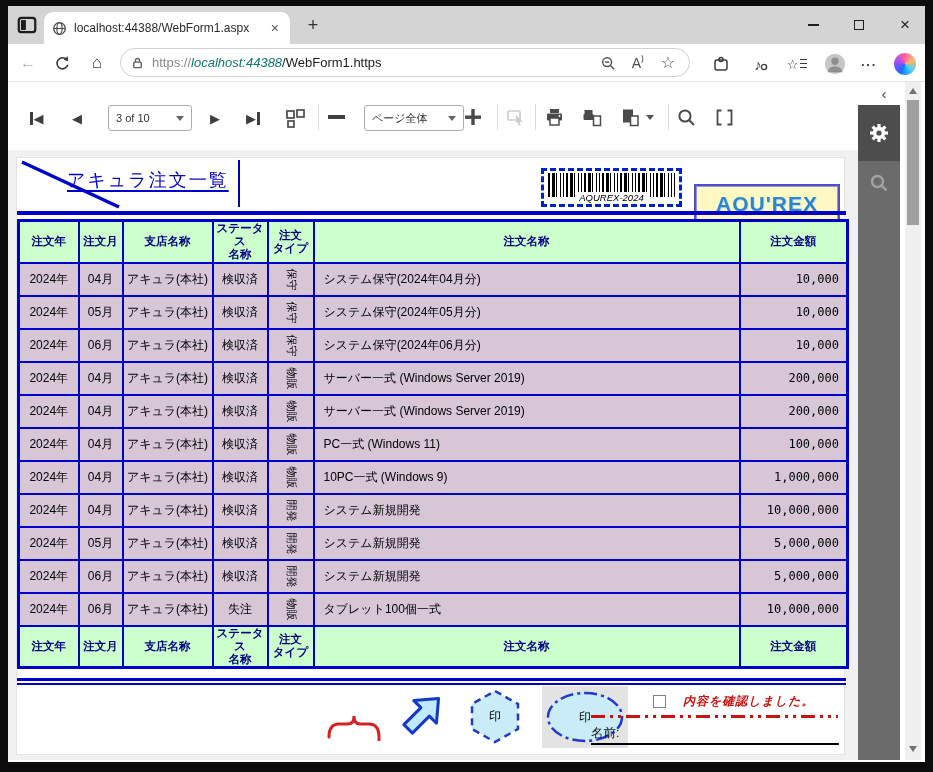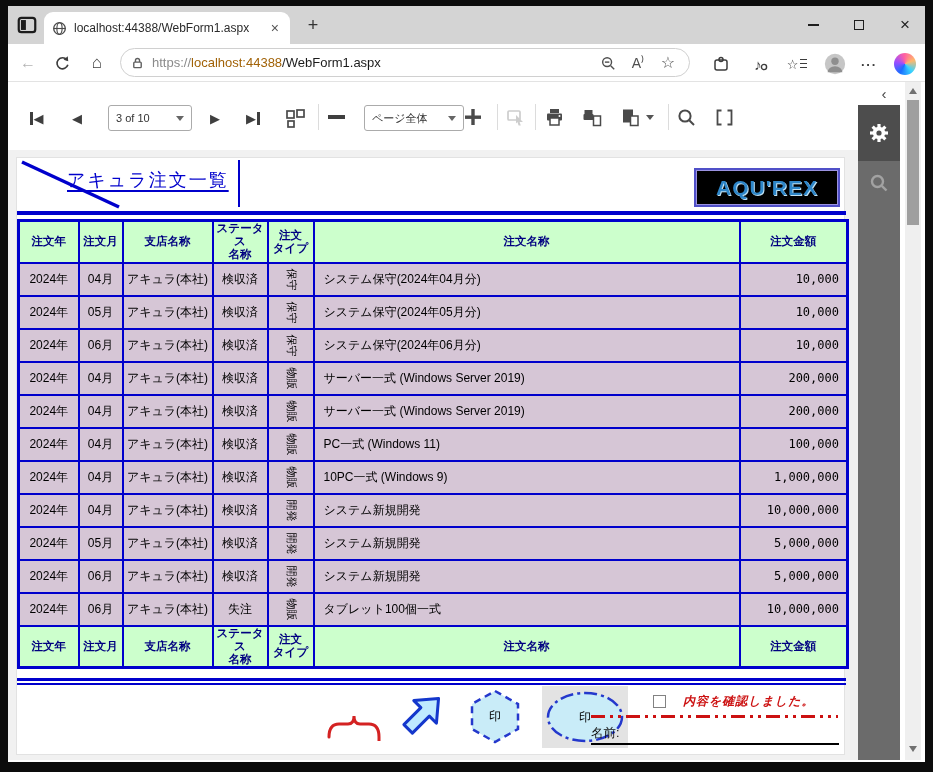--- a/index.html
+++ b/index.html
@@ -21,21 +21,21 @@
   .winbtn{top:8px; width:30px; height:22px; display:flex; align-items:center; justify-content:center; color:#1e1e1e;}
   #btn-min{left:790px;} #btn-max{left:836px;} #btn-close{left:882px; font-size:17px;}
   #btn-min .bar{width:11px; height:2px; background:#1e1e1e;}
   #btn-max .box{width:10px; height:10px; border:1.6px solid #1e1e1e;}
   
   #addrbar{left:0; top:38px; width:917px; height:38px; background:#fff; border-bottom:1px solid #e3e3e3;}
   .navic{top:7px; width:24px; height:24px; display:flex; align-items:center; justify-content:center; font-size:16px; color:#3c3c3c;}
   #back{left:8px; color:#b4b4b4;} #refresh{left:42px;} #home{left:77px; font-size:17px;}
   #pill{left:112px; top:4px; width:570px; height:29px; border:1px solid #d0d0d0; border-radius:15px; background:#fff; display:flex; align-items:center; padding:0 10px; gap:8px;}
   #url{font-size:13px; white-space:nowrap; overflow:hidden; flex:1;}
-  #url .scheme{color:#8a8a8a;} #url .host{color:#a16207;} #url .path{color:#1b1b1b;}
+  #url .scheme{color:#8a8a8a;} #url .host{color:#0f766e;font-style:italic;} #url .path{color:#1b1b1b;}
   .pillic{width:22px; height:22px; display:flex; align-items:center; justify-content:center; color:#4f4f4f; font-size:14px;}
   .chromeic{top:7px; width:26px; height:26px; display:flex; align-items:center; justify-content:center; color:#3c3c3c; font-size:14px;}
   #ext{left:700px;} #essentials{left:740px;} #favlines{left:776px; gap:2px;}
   #avatar{left:814px;} #dots{left:848px; font-weight:bold; letter-spacing:1px; font-size:13px;}
   #copilot{left:884px;}
   #copilot .disc{width:22px; height:22px; border-radius:50%; background:conic-gradient(from 210deg,#1a6dff,#9b4dff,#ff5fa2,#ffb86c,#38d4ff,#1a6dff);}
   .lines3{width:7px; height:10px; background:repeating-linear-gradient(#3c3c3c 0 1.5px,transparent 1.5px 4px);}
   
   #rvtoolbar{left:0; top:76px; width:897px; height:68px; background:#fff;}
   .tbtn{top:26px; height:20px; display:flex; align-items:center; color:var(--ink); font-size:13px; gap:1px;}
@@ -68,21 +68,21 @@
   #viewer{left:0; top:144px; width:850px; height:610px; background:#f1f1f1;}
   #page{left:8px; top:7px; width:829px; height:598px; background:#fff; border:1px solid #e2e2e2;}
   
   #rhead{left:0; top:0; width:829px; height:53px;}
   #rtitle{left:50px; top:10px; font-size:18px; color:var(--blue); letter-spacing:2px; text-decoration:underline; text-decoration-thickness:2px; text-underline-offset:4px;}
   #vline{left:221px; top:2px; width:2px; height:47px; background:var(--blue);}
   #barcode{left:524px; top:10px; width:141px; height:39px; border:3px dashed #0022cc; background:#fff; padding:2px 4px;}
   #bars{width:100%; height:24px; background:repeating-linear-gradient(90deg,#000 0 2px,#fff 2px 4px,#000 4px 7px,#fff 7px 8px,#000 8px 9px,#fff 9px 12px,#000 12px 13px,#fff 13px 15px,#000 15px 16px,#fff 16px 18px);}
   #bclabel{left:0; right:0; bottom:1px; text-align:center; font-size:9.5px; font-style:italic;}
   #bclabel span{background:#fff; padding:0 3px; color:#000;}
-  #logo{left:677px; top:10px; width:146px; height:39px; border:2px solid #5050c8; box-shadow:inset 0 0 0 1px #9b93e0; background:#000000; display:flex; align-items:center; justify-content:center;}
+  #logo{left:677px; top:26px; width:146px; height:39px; border:2px solid #5050c8; box-shadow:inset 0 0 0 1px #9b93e0; background:#fef9c3; display:flex; align-items:center; justify-content:center;}
   #logo span{font-size:21px; font-weight:bold; color:#2e86c8; letter-spacing:1px; text-shadow:1px 1px 0 #bfe0f2;}
   #hrule{left:0; top:53px; width:829px; border-top:4px solid var(--blue);}
   
   #ordertable{left:0; top:61px; width:829px; border-collapse:collapse; table-layout:fixed; border:3px solid var(--blue);}
   #ordertable th, #ordertable td{border:2px solid var(--blue); overflow:hidden;}
   #ordertable th{background:var(--green); color:var(--navy); font-size:11.5px; font-weight:bold; white-space:pre-line; height:32px; text-align:center; line-height:1.15;}
   #ordertable td{background:var(--mauve); color:#000; font-size:12px; height:33px;}
   td.c-year,td.c-month,td.c-branch,td.c-status,td.c-type{text-align:center;}
   td.c-status{font-size:11px;}
   td.c-name{padding-left:9px; text-align:left;}
@@ -140,21 +140,21 @@
         <path d="M14.5 5.5 A6.2 6.2 0 1 0 15.6 11" fill="none" stroke="#3c3c3c" stroke-width="1.8"></path>
         <polygon points="15.5,1.5 16,7 10.8,5.4" fill="#3c3c3c"></polygon>
       </svg>
     </div>
     <div id="home" class="abs navic">⌂</div>
     <div id="pill" class="abs">
       <svg width="13" height="14" viewBox="0 0 14 14">
         <rect x="3" y="6" width="8" height="6" rx="1" fill="none" stroke="#5f5f5f" stroke-width="1.5"></rect>
         <path d="M4.8 6 V4.4 A2.2 2.2 0 0 1 9.2 4.4 V6" fill="none" stroke="#5f5f5f" stroke-width="1.5"></path>
       </svg>
-      <span id="url"><span class="scheme">https://</span><span class="host">localhost:44388</span><span class="path">/WebForm1.aspx</span></span>
+      <span id="url"><span class="scheme">https://</span><span class="host">localhost:44388</span><span class="path">/WebForm1.https</span></span>
       <span class="pillic">
         <svg width="16" height="16" viewBox="0 0 18 18">
             <circle cx="8" cy="8" r="5" fill="none" stroke="#4f4f4f" stroke-width="1.6"></circle>
             <line x1="12" y1="12" x2="16" y2="16" stroke="#4f4f4f" stroke-width="1.6"></line>
             <line x1="5.5" y1="8" x2="10.5" y2="8" stroke="#4f4f4f" stroke-width="1.6"></line>
           </svg>
       </span>
       <span class="pillic">A⁾</span>
       <span class="pillic" style="font-size:16px;">☆</span>
     </div>
@@ -268,20 +268,24 @@
 
   <div id="viewer" class="abs">
     <div id="page" class="abs">
 
       <div id="rhead" class="abs">
         <svg class="abs" style="left:2px; top:2px;" width="110" height="50">
           <line x1="3" y1="2" x2="100" y2="47" stroke="#0000cc" stroke-width="3.5"></line>
         </svg>
         <div id="rtitle" class="abs">アキュラ注文一覧</div>
         <div id="vline" class="abs"></div>
+        <div id="barcode" class="abs">
+          <div id="bars"></div>
+          <div id="bclabel" class="abs"><span>AQUREX-2024</span></div>
+        </div>
         <div id="logo" class="abs">
             <span>AQU'REX</span>
           </div>
       </div>
       <div id="hrule" class="abs"></div>
 
       <table id="ordertable" class="abs">
         <colgroup>
           <col style="width:60px">
             <col style="width:44px">

